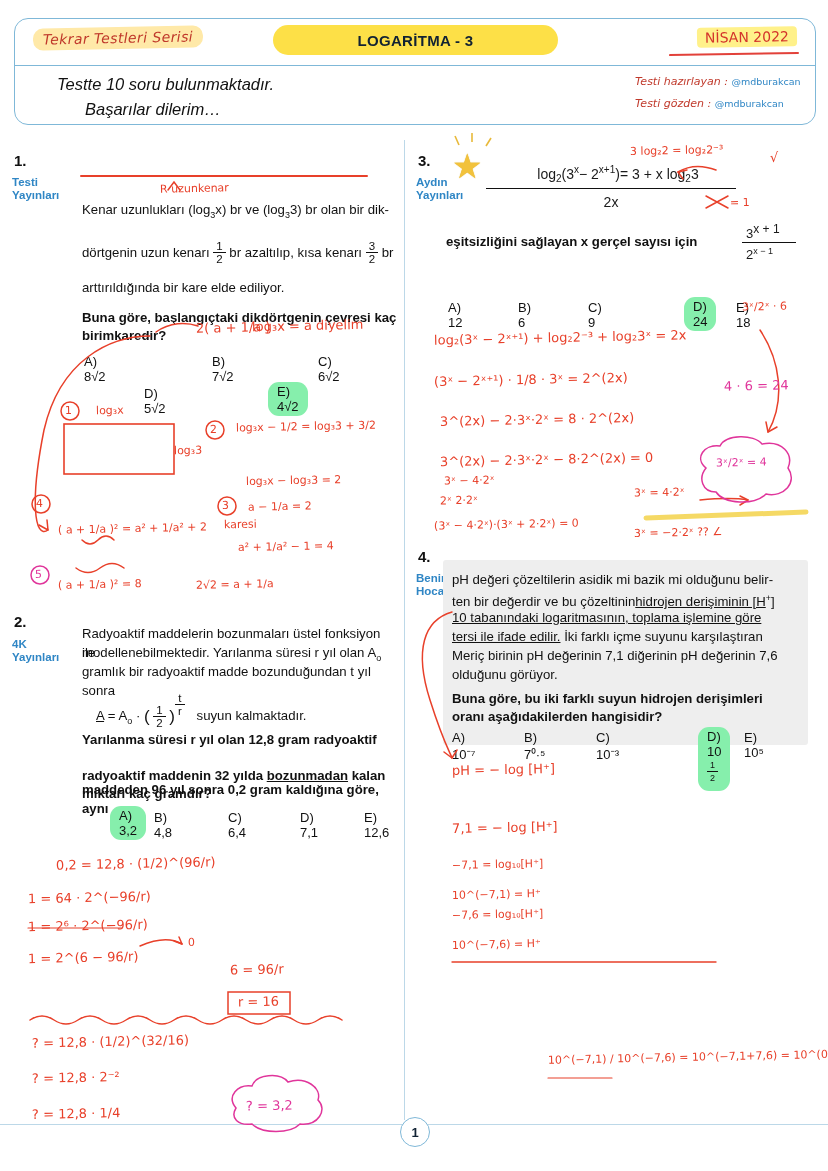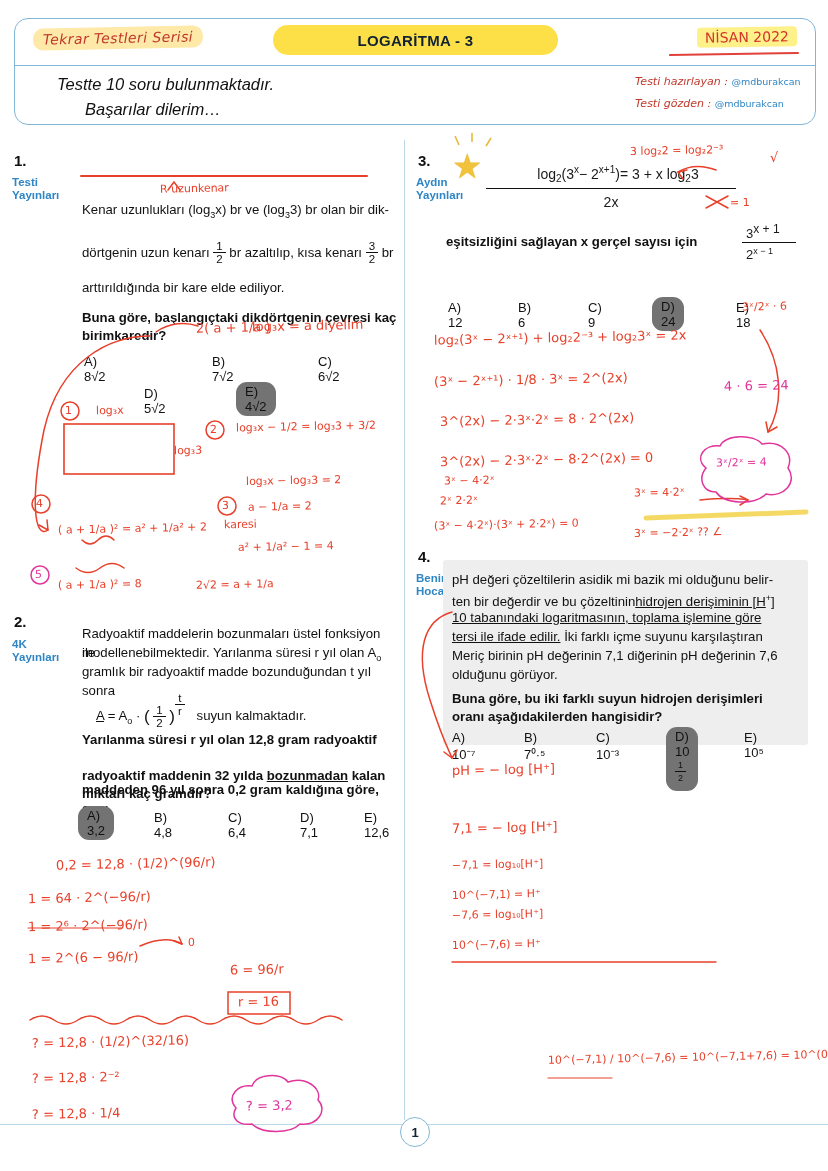--- a/index.html
+++ b/index.html
@@ -82,21 +82,21 @@
   
   .qnum{position:absolute;font-weight:bold;font-size:15px;color:#111;}
   .publisher{
     position:absolute;font-size:11.5px;color:#2f86c5;line-height:13px;
     text-align:left;font-weight:bold;
   }
   .qtext{position:absolute;font-size:13.2px;line-height:19px;color:#111;}
   .opts{position:absolute;font-size:13px;color:#111;}
   .opt{position:absolute;}
   .hl{
-    background:#737373;border-radius:11px;padding:2px 9px;
+    background:#86efac;border-radius:11px;padding:2px 9px;margin-left:32px;
   }
   .frac{display:inline-block;text-align:center;vertical-align:-0.55em;font-size:11.5px;line-height:12px;}
   .frac .num{display:block;border-bottom:1px solid #111;padding:0 3px;}
   .frac .den{display:block;padding:0 3px;}
   .ul{text-decoration:underline;}
 
   
   .hw{
     position:absolute;
     color:#e8402a;

